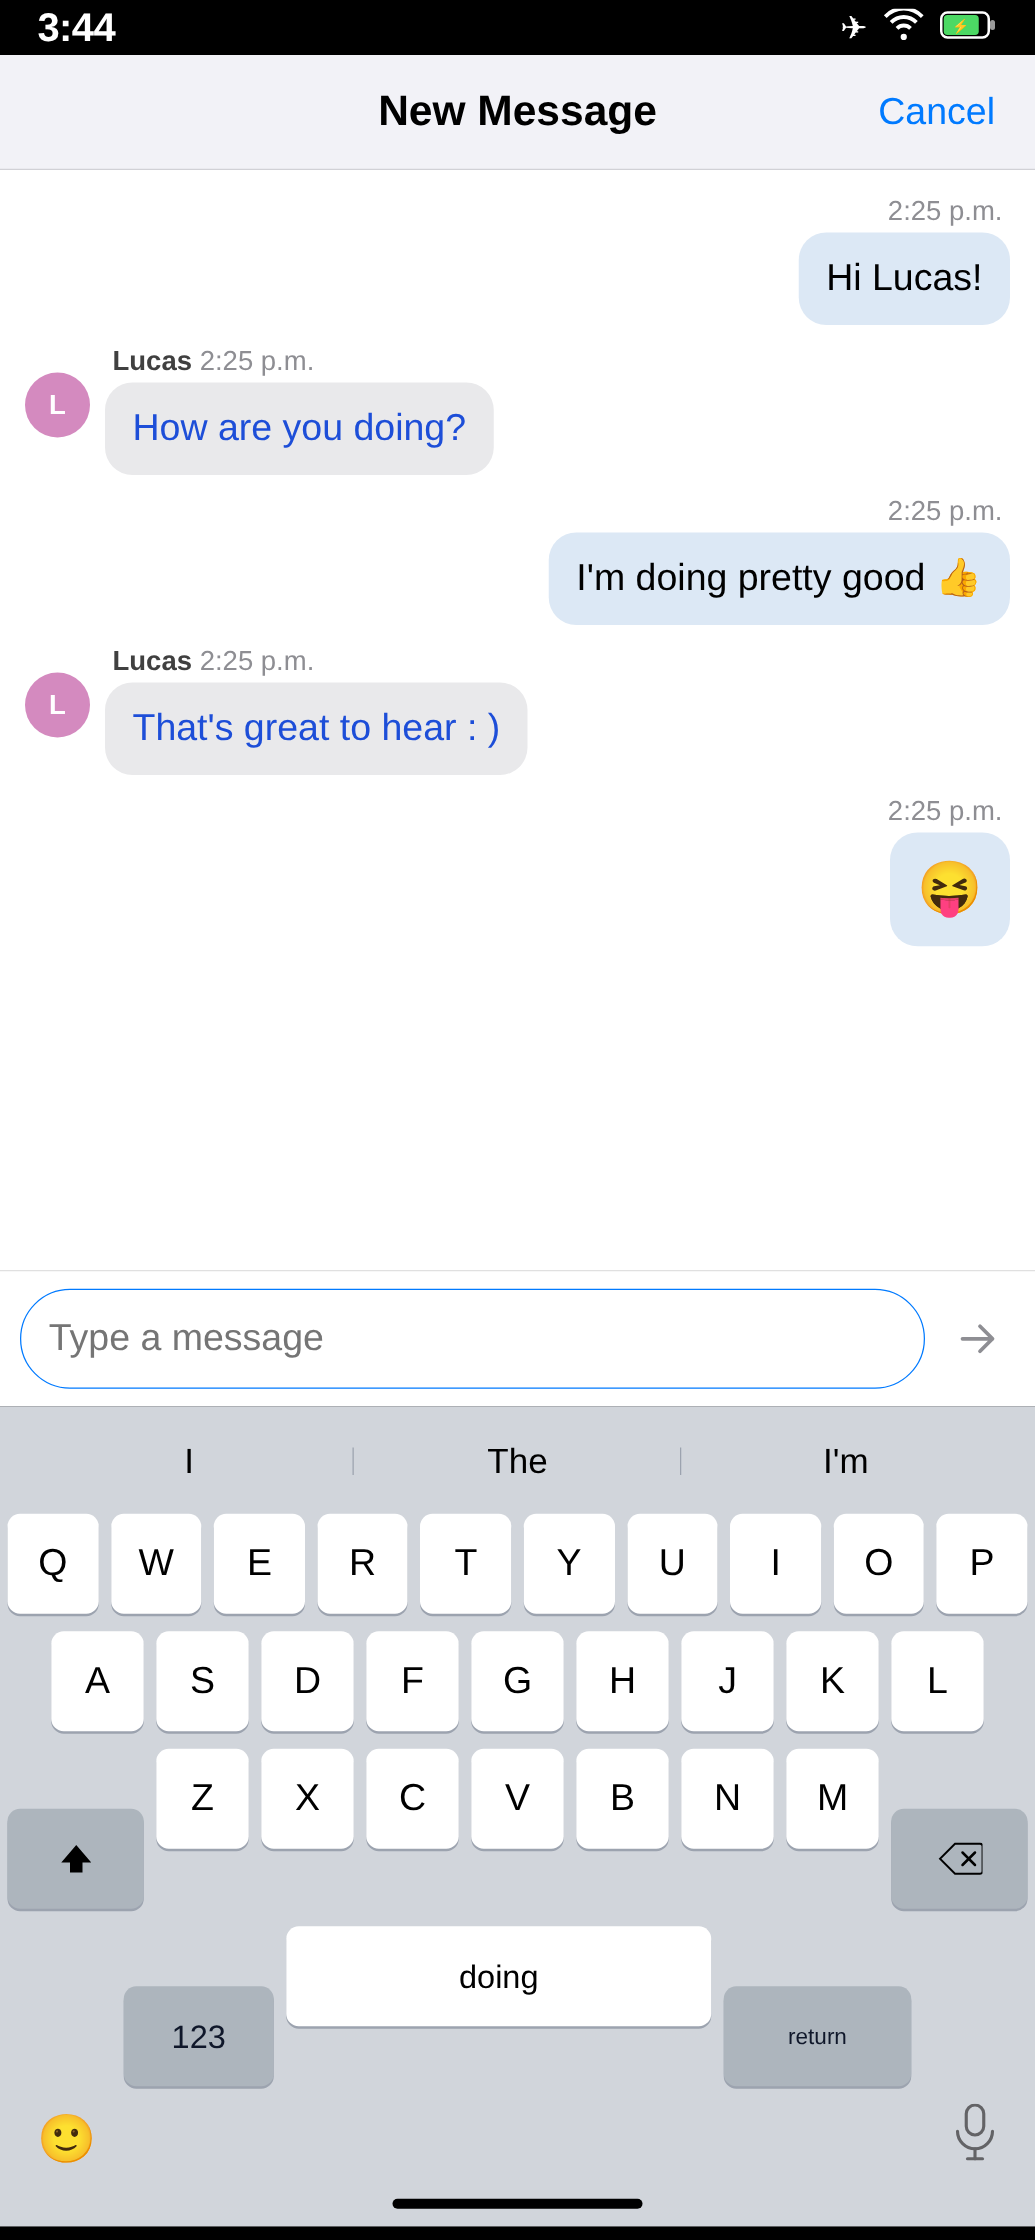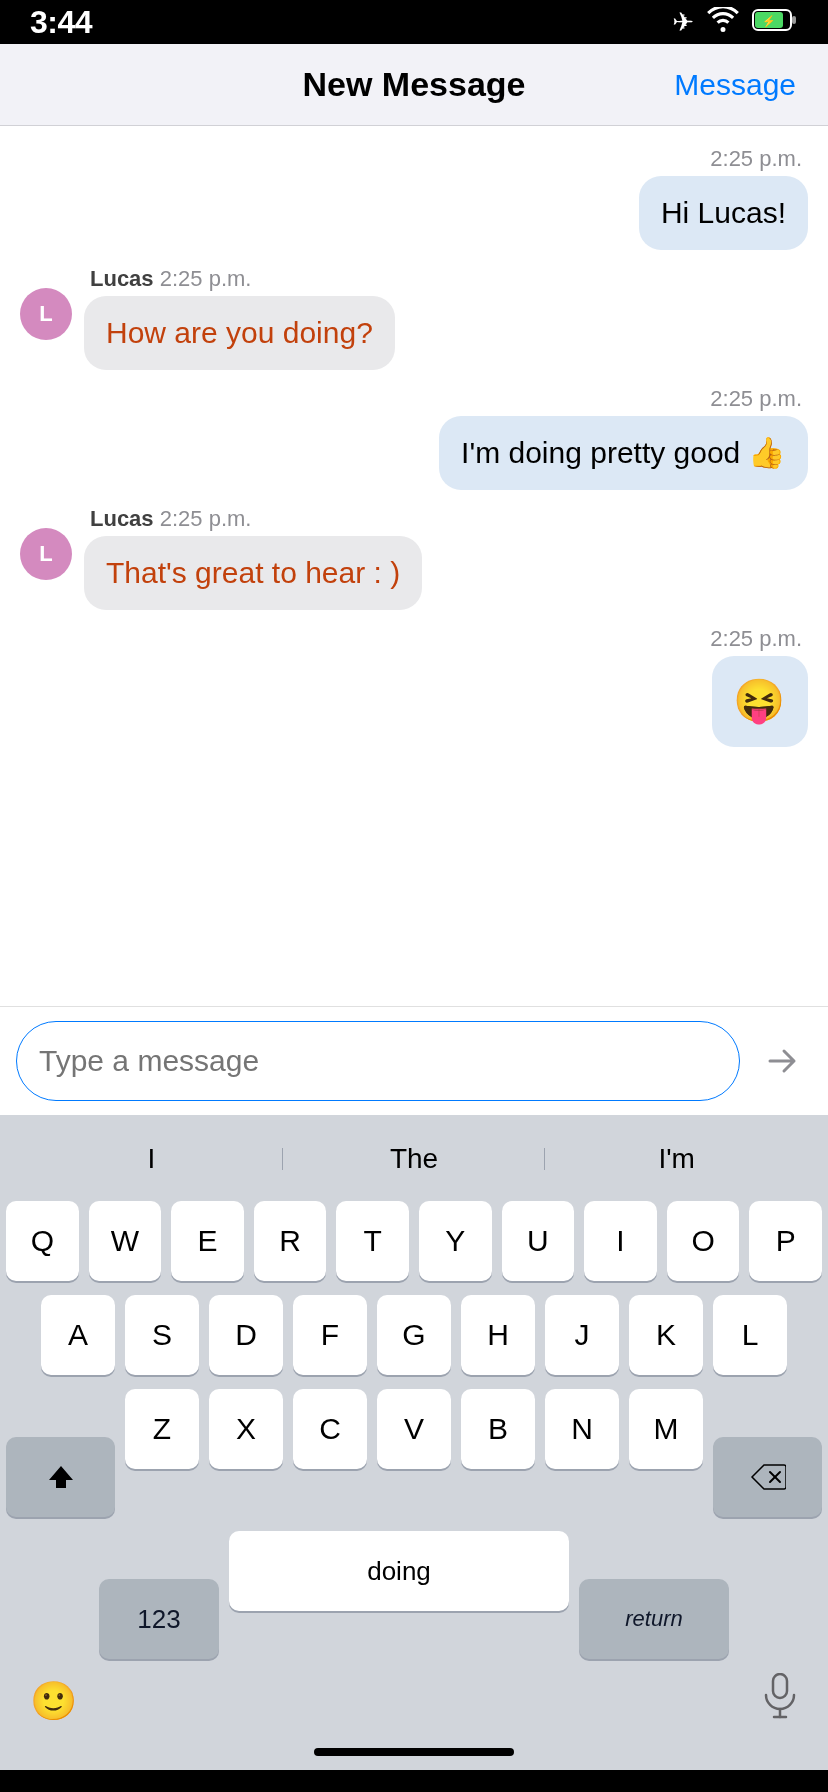--- a/index.html
+++ b/index.html
@@ -29,21 +29,21 @@
     }
     .status-icons {
       display: flex;
       align-items: center;
       gap: 12px;
     }
 
     
     .nav-bar {
       background: #f2f2f7;
-      height: 82px;
+      height: 92px;
       display: flex;
       align-items: center;
       justify-content: center;
       position: relative;
       border-bottom: 1px solid #d1d1d6;
     }
     .nav-title {
       font-size: 34px;
       font-weight: 600;
       color: #000;
@@ -124,21 +124,21 @@
       font-size: 30px;
       line-height: 1.4;
       max-width: 520px;
     }
     .bubble.sent {
       background: #dce8f5;
       color: #000;
     }
     .bubble.received {
       background: #e9e9eb;
-      color: #c2410c;
+      color: #1d4ed8;
     }
 
     .time-label {
       font-size: 22px;
       color: #8e8e93;
       margin-bottom: 4px;
       padding: 0 6px;
     }
 
     
@@ -243,22 +243,21 @@
       font-size: 26px;
     }
     .key.num-key {
       flex: 1.4;
       max-width: 120px;
       font-size: 26px;
     }
     .key.return-key {
       flex: 1.4;
       max-width: 150px;
-      font-size: 22px;
-      font-style: italic;
+      font-size: 18px;
     }
     .key.shift-key {
       flex: 1.4;
       max-width: 110px;
     }
     .key.delete-key {
       flex: 1.4;
       max-width: 110px;
     }
 
@@ -308,21 +307,21 @@
         <rect x="3" y="5" width="28" height="16" rx="3" fill="#4cd964"></rect>
         <rect x="40" y="9" width="4" height="8" rx="2" fill="white" opacity="0.6"></rect>
         <text x="10" y="18" font-size="11" fill="white" font-weight="600">⚡</text>
       </svg>
     </span>
   </div>
 </div>
 
 <div class="nav-bar">
   <span class="nav-title">New Message</span>
-  <button class="nav-cancel">Message</button>
+  <button class="nav-cancel">Cancel</button>
 </div>
 
 <div class="chat-area">
 
   <div class="message-row sent">
     <div class="bubble-wrapper sent">
       <span class="time-label">2:25 p.m.</span>
       <div class="bubble sent">Hi Lucas!</div>
     </div>
   </div>

